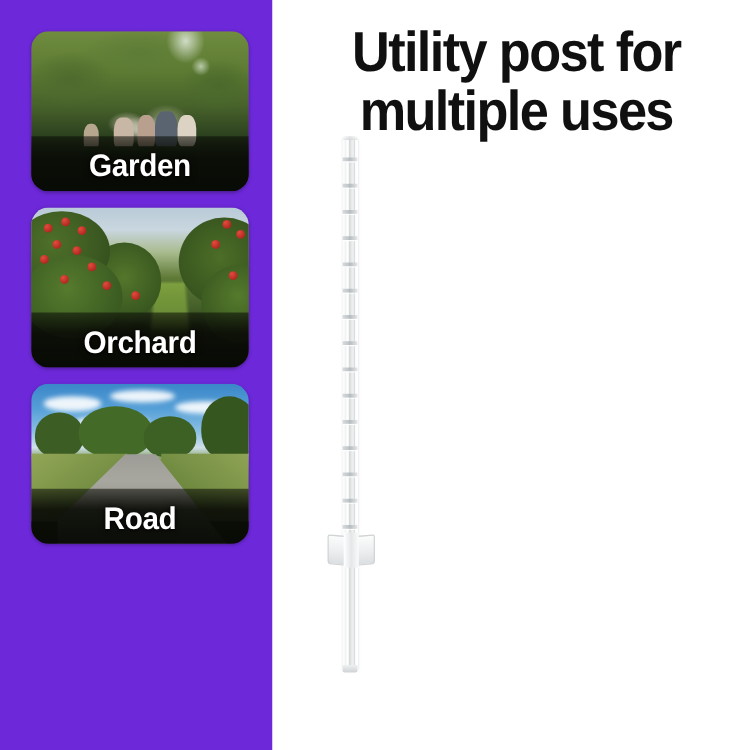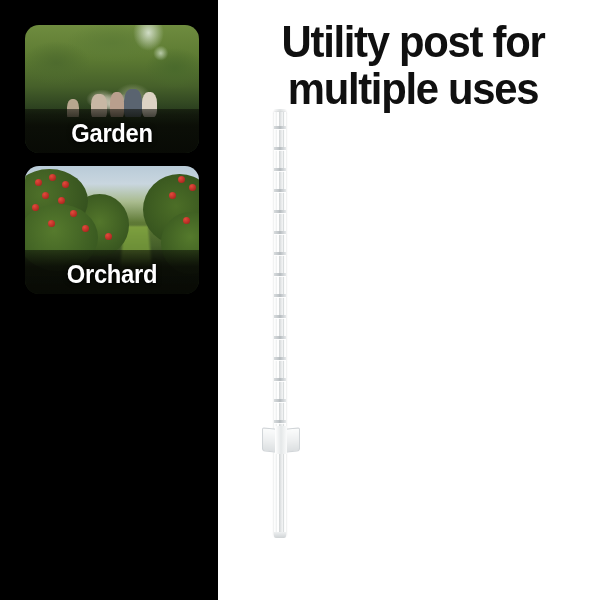--- a/index.html
+++ b/index.html
@@ -19,21 +19,21 @@
     background: #ffffff;
   }
 
   
   #sidebar {
     position: absolute;
     left: 0;
     top: 0;
     width: 218px;
     height: 600px;
-    background: #000000;
+    background: #6d28d9;
   }
 
   .use-card {
     position: absolute;
     left: 25px;
     width: 174px;
     height: 128px;
     border-radius: 14px;
     overflow: hidden;
     box-shadow: 0 1px 3px rgba(0,0,0,0.28);
@@ -346,20 +346,37 @@
         <div class="apple" style="left:46%; top:52%;"></div>
         <div class="apple" style="left:88%; top:8%;"></div>
         <div class="apple" style="left:94%; top:14%;"></div>
         <div class="apple" style="left:83%; top:20%;"></div>
         <div class="apple" style="left:91%; top:40%;"></div>
       </div>
       <div class="card-caption-band"></div>
       <div class="card-label">Orchard</div>
     </div>
 
+    <div class="use-card c2">
+      <div class="card-photo ph-road">
+        <div class="cloud" style="left:6%;  top:8%;  width:26%; height:9%;"></div>
+        <div class="cloud" style="left:36%; top:4%;  width:30%; height:8%;"></div>
+        <div class="cloud" style="left:66%; top:11%; width:28%; height:8%;"></div>
+        <div class="cloud" style="left:20%; top:20%; width:34%; height:7%;"></div>
+        <div class="treemass t4"></div>
+        <div class="treemass t1"></div>
+        <div class="treemass t2"></div>
+        <div class="treemass t3"></div>
+        <div class="verge-l"></div>
+        <div class="verge-r"></div>
+        <div class="lane"></div>
+      </div>
+      <div class="card-caption-band"></div>
+      <div class="card-label">Road</div>
+    </div>
 
 
   </div>
 
   <div id="right">
 
     <div id="headline">
       <span class="ln">Utility post for</span>
       <span class="ln">multiple uses</span>
     </div>

